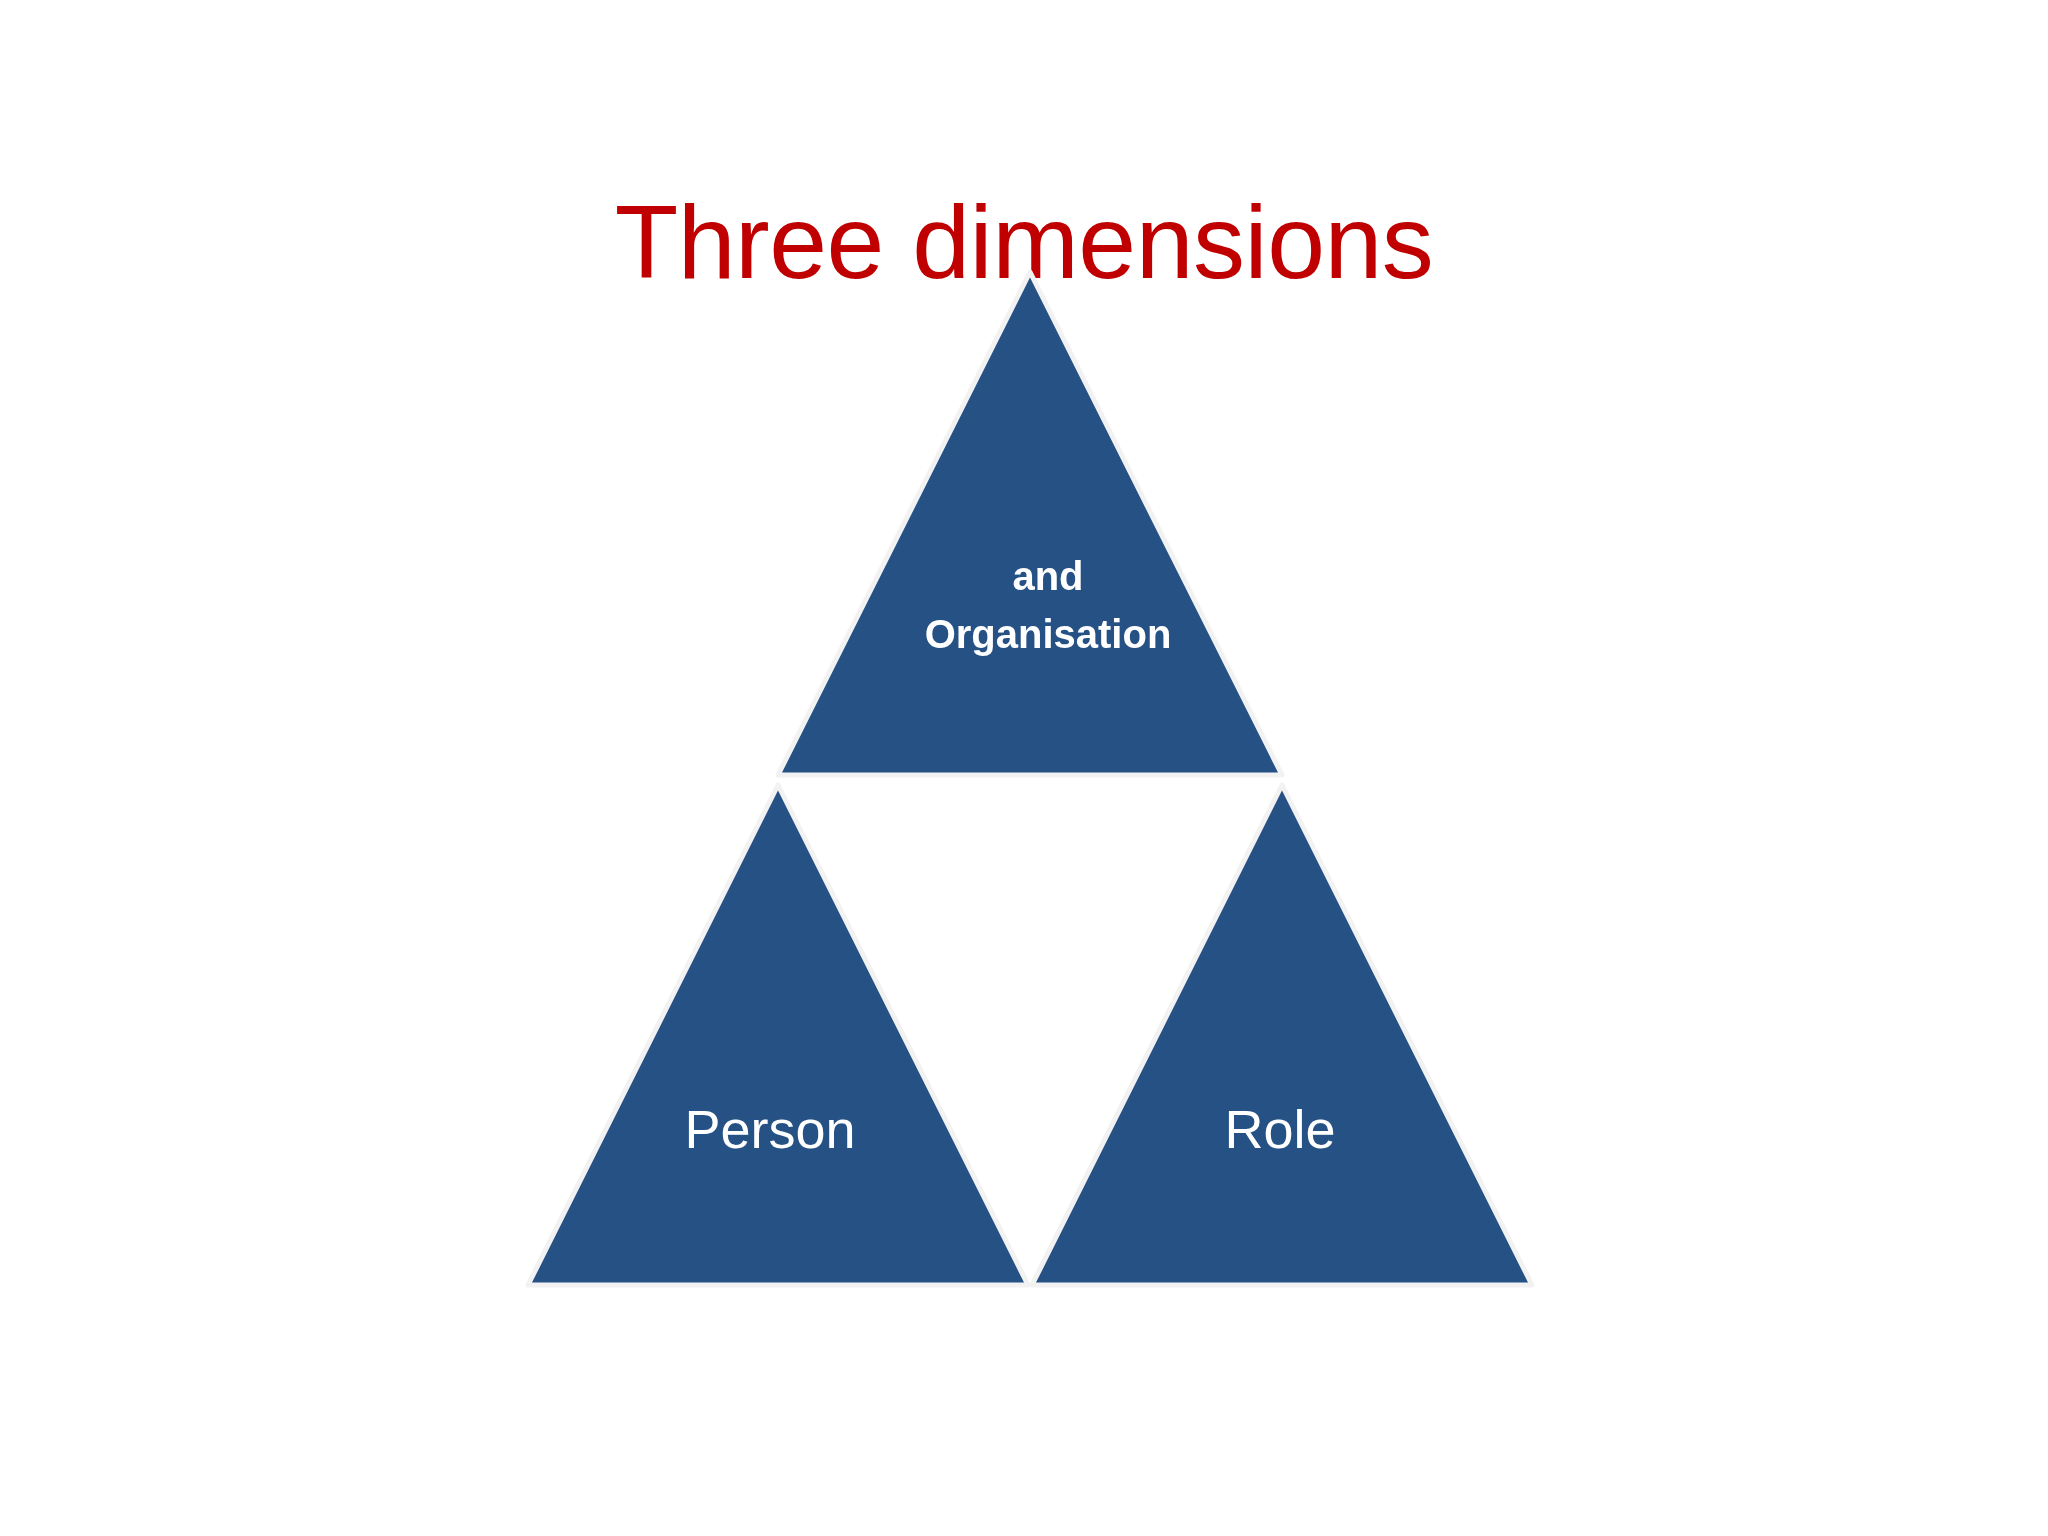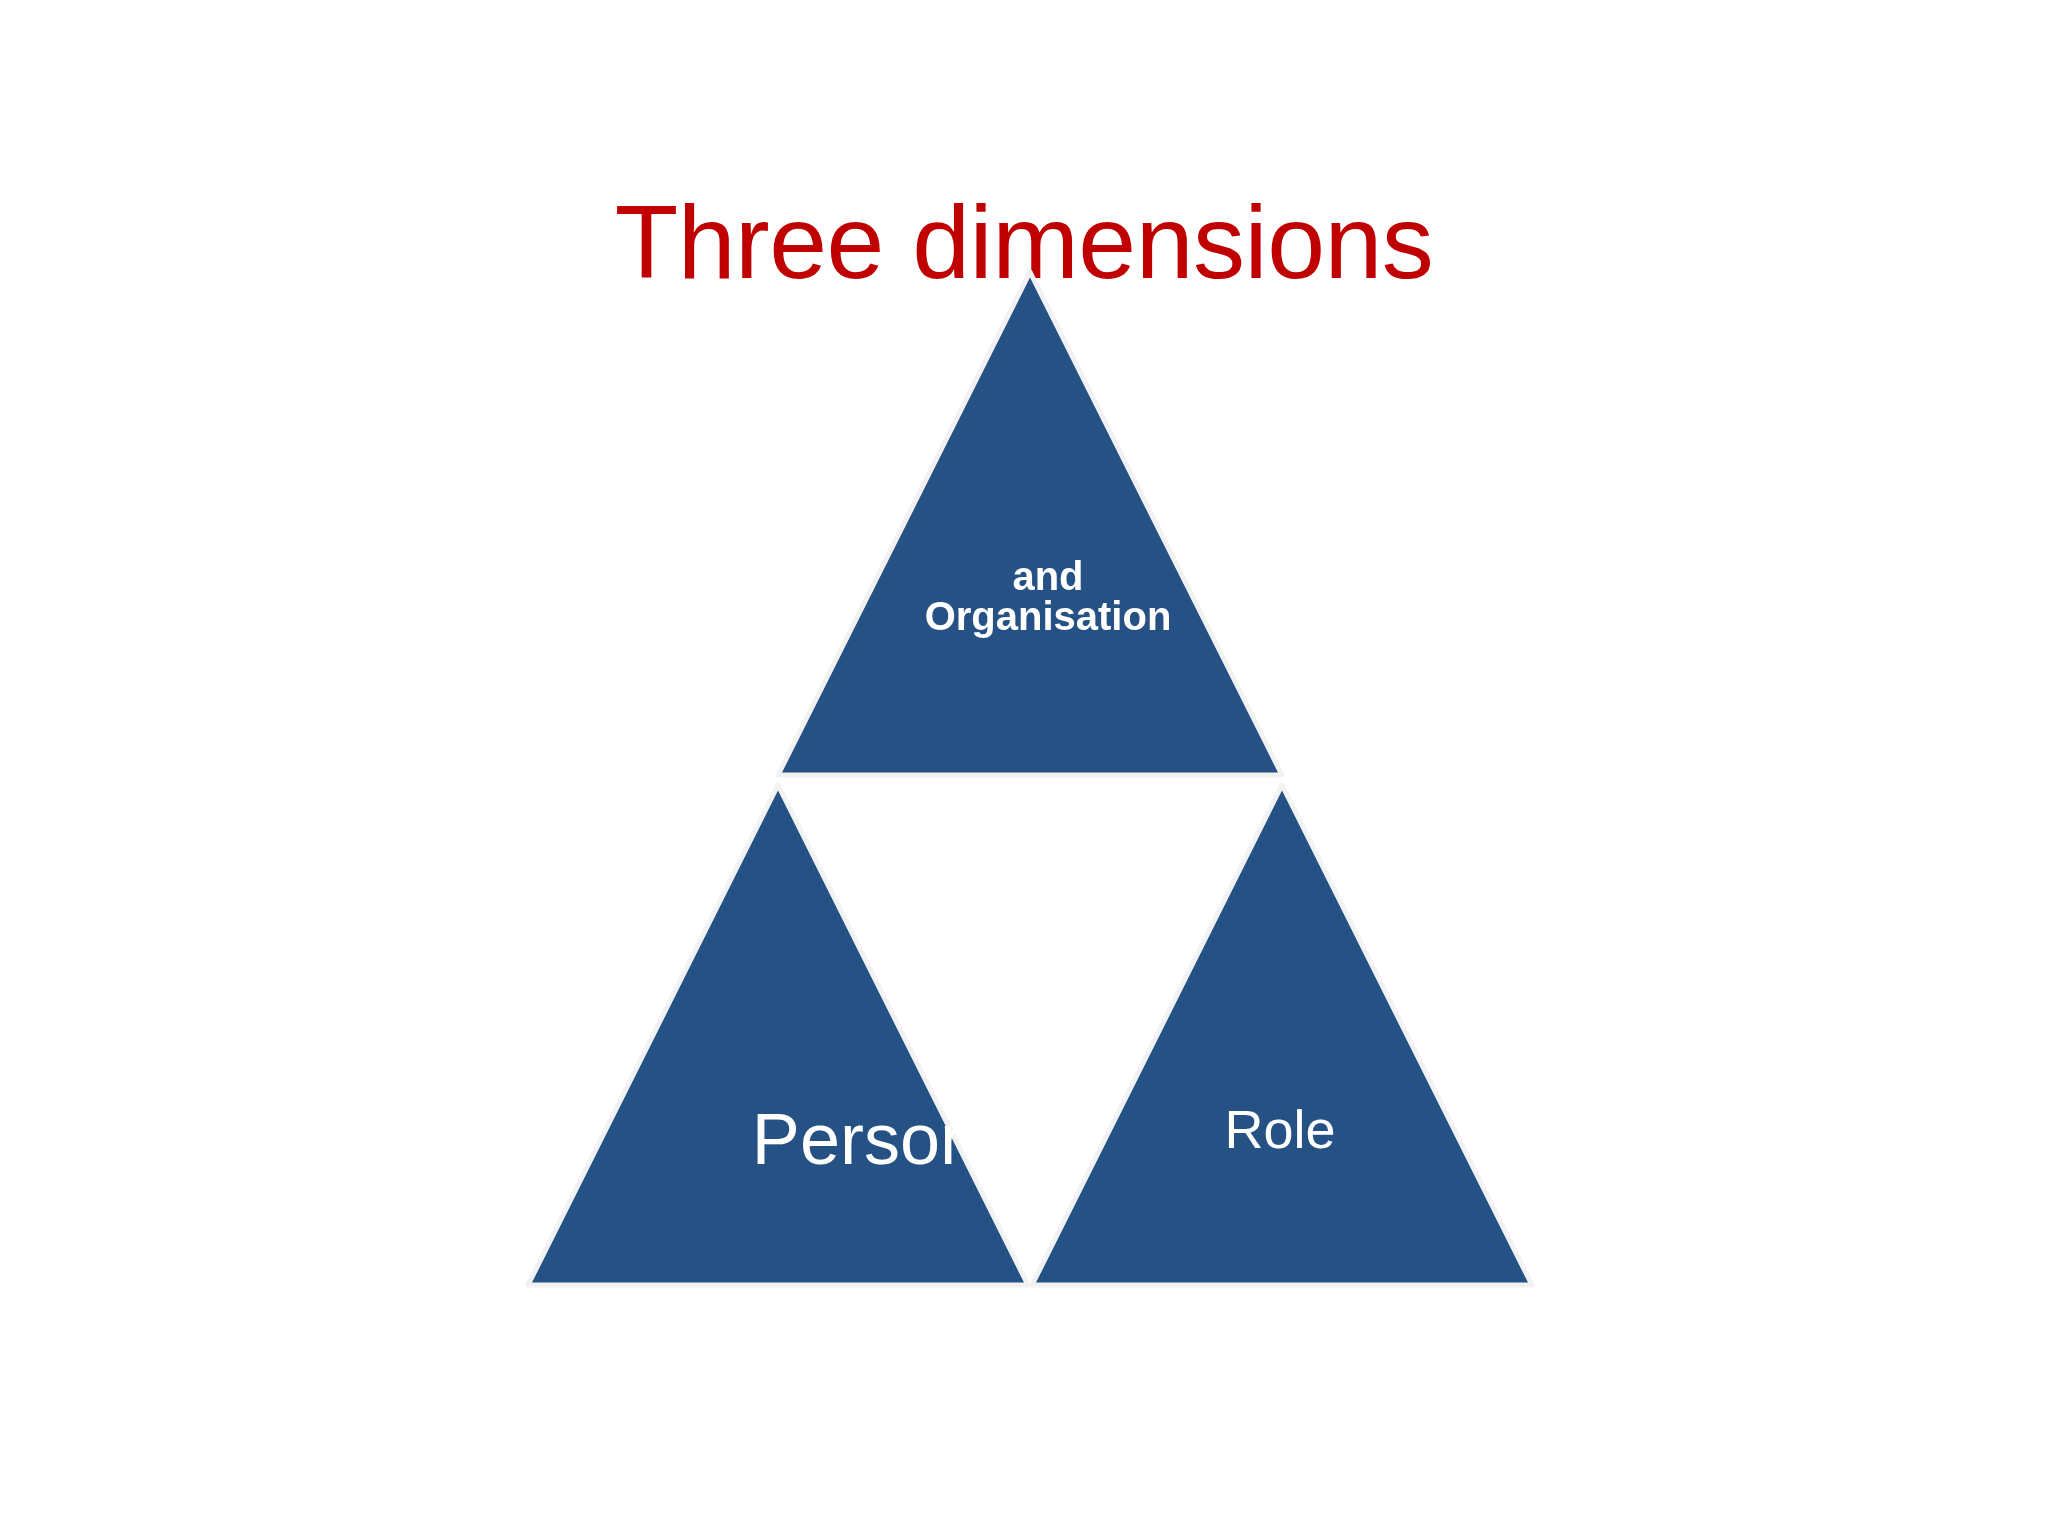--- a/index.html
+++ b/index.html
@@ -73,30 +73,29 @@
 
   #label-culture {
     left: 808px;
     top: 556px;
     width: 480px;
     font-size: 40px;
     font-weight: bold;
     line-height: 1.0;
   }
   #label-culture .line-1 { display: block; margin-bottom: 26px; }
-  #label-culture .line-2 { display: block; }
+  #label-culture .line-2 { display: block; margin-bottom: 18px; }
   #label-culture .line-3 { display: block; }
 
   #label-person {
     left: 560px;
     top: 1098px;
     width: 420px;
-    font-size: 72px;
+    font-size: 54px;
     font-weight: 400;
-    text-align: right;
   }
 
   #label-role {
     left: 1110px;
     top: 1098px;
     width: 340px;
     font-size: 54px;
     font-weight: 400;
   }
 </style>

